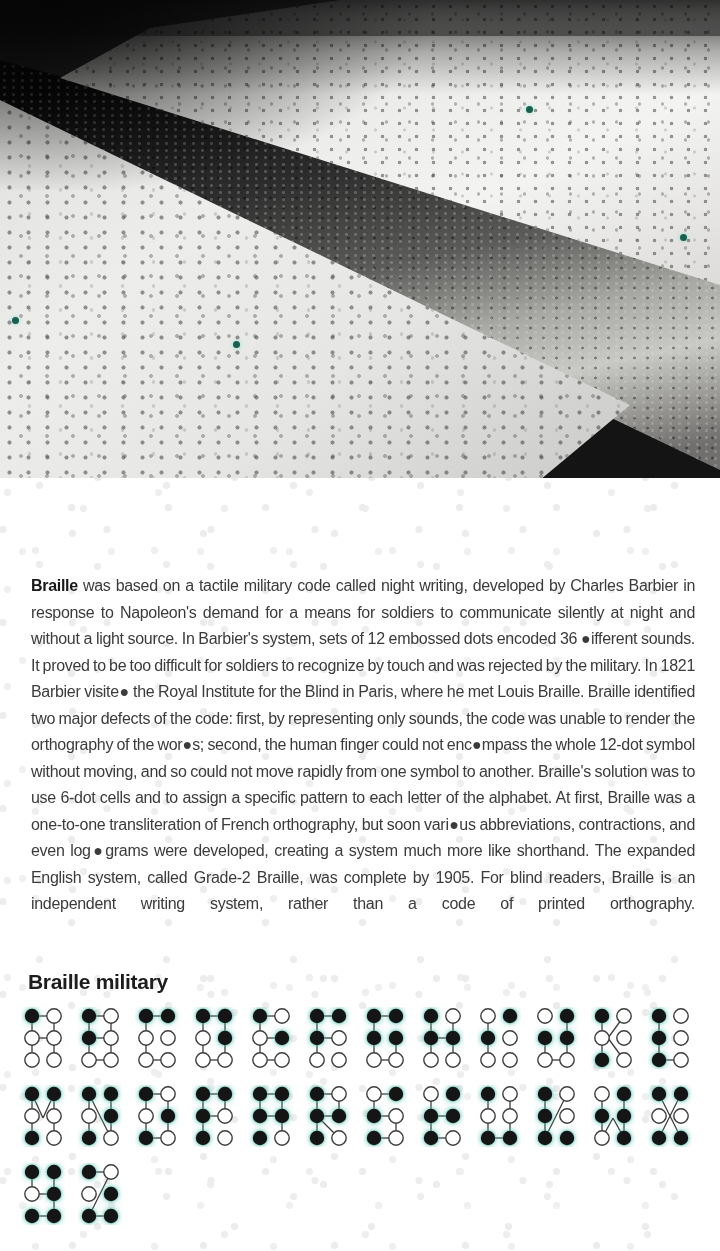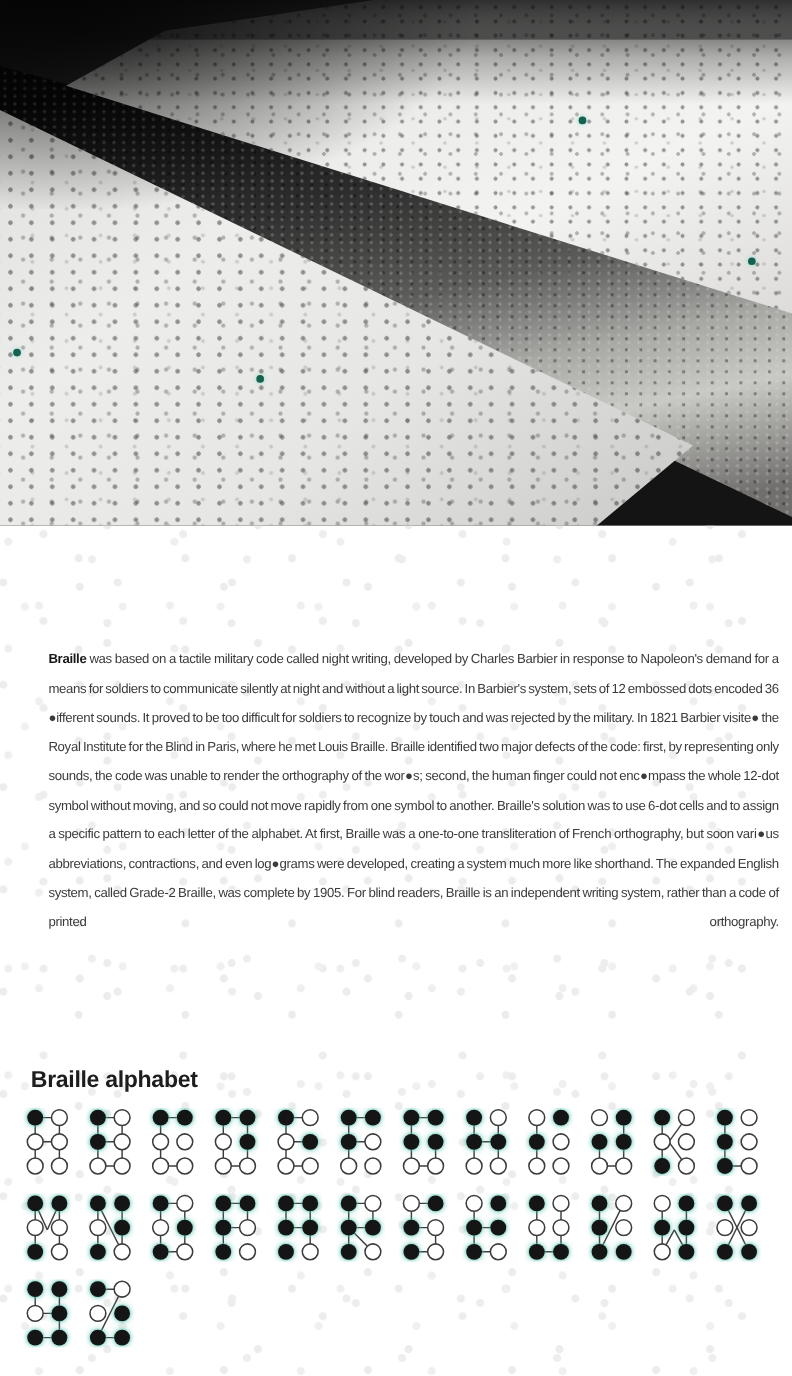--- a/index.html
+++ b/index.html
@@ -54,22 +54,22 @@
       radial-gradient(circle,#f0f0f0 3.3px,transparent 4px),
       radial-gradient(circle,#ededed 3.3px,transparent 4px),
       radial-gradient(circle,#eeeeee 3.3px,transparent 4px),
       radial-gradient(circle,#ededed 3.3px,transparent 4px),
       radial-gradient(circle,#efefef 3.3px,transparent 4px),
       radial-gradient(circle,#ececec 3.3px,transparent 4px);
     background-size:131px 89px,113px 103px,151px 97px,97px 83px,89px 109px,
                     127px 79px,141px 121px,104px 93px,119px 87px,137px 107px;
     background-position:7px 11px,41px 37px,83px 63px,23px 71px,67px 19px,
                         103px 47px,13px 91px,55px 5px,95px 29px,29px 53px;}
-  .para{position:absolute;top:92px;left:28px;width:664px;margin:16px;
-    font-size:12px;line-height:26.5px;color:#3b3b3b;
+  .para{position:absolute;top:92px;left:28px;width:664px;margin:3px;
+    font-size:16px;line-height:26.5px;color:#3b3b3b;
     letter-spacing:-0.3px;word-spacing:-1px;
     text-align:justify;text-align-last:justify;}
   .para .lead{font-weight:bold;color:#181818;}
   .alpha{position:absolute;top:492px;left:0;right:0;}
   .alpha-heading{margin:0 0 13px 28px;font-size:21px;font-weight:bold;
     color:#1d1d1d;letter-spacing:-0.3px;}
   #alphabet-grid{padding-left:21px;}
   .braille-row{display:flex;gap:13px;margin-bottom:16px;}
   .braille-cell line{stroke:#3c3c3c;stroke-width:1.3;}
   .braille-cell .empty{fill:#ffffff;stroke:#3c3c3c;stroke-width:1.4;}
@@ -93,21 +93,21 @@
         <span class="accent-dot" style="left: 680px; top: 234px;"></span>
         <span class="accent-dot" style="left: 12px; top: 317px;"></span>
         <span class="accent-dot" style="left: 233px; top: 341px;"></span>
       </div>
   </div>
 
   <div class="content">
     <p class="para"><span class="lead">Braille</span><span> was based on a tactile military code called night writing, developed by Charles Barbier in response to Napoleon's demand for a means for soldiers to communicate silently at night and without a light source. In Barbier's system, sets of 12 embossed dots encoded 36 ●ifferent sounds. It proved to be too difficult for soldiers to recognize by touch and was rejected by the military. In 1821 Barbier visite● the Royal Institute for the Blind in Paris, where he met Louis Braille. Braille identified two major defects of the code: first, by representing only sounds, the code was unable to render the orthography of the wor●s; second, the human finger could not enc●mpass the whole 12-dot symbol without moving, and so could not move rapidly from one symbol to another. Braille's solution was to use 6-dot cells and to assign a specific pattern to each letter of the alphabet. At first, Braille was a one-to-one transliteration of French orthography, but soon vari●us abbreviations, contractions, and even log●grams were developed, creating a system much more like shorthand. The expanded English system, called Grade-2 Braille, was complete by 1905. For blind readers, Braille is an independent writing system, rather than a code of printed orthography.</span></p>
 
     <div class="alpha">
-      <h2 class="alpha-heading">Braille alphabet</h2>
+      <h2 class="alpha-heading">Braille military</h2>
       <div id="alphabet-grid">
           <div class="braille-row">
             <svg width="44" height="62" class="braille-cell">
               <line x1="11" y1="9" x2="11" y2="31"></line>
               <line x1="11" y1="31" x2="11" y2="53"></line>
               <line x1="33" y1="9" x2="33" y2="31"></line>
               <line x1="33" y1="31" x2="33" y2="53"></line>
               <line x1="11" y1="9" x2="33" y2="9"></line>
               <line x1="11" y1="31" x2="33" y2="31"></line>
               <circle cx="11" cy="9" r="7.2" class="filled"></circle>

